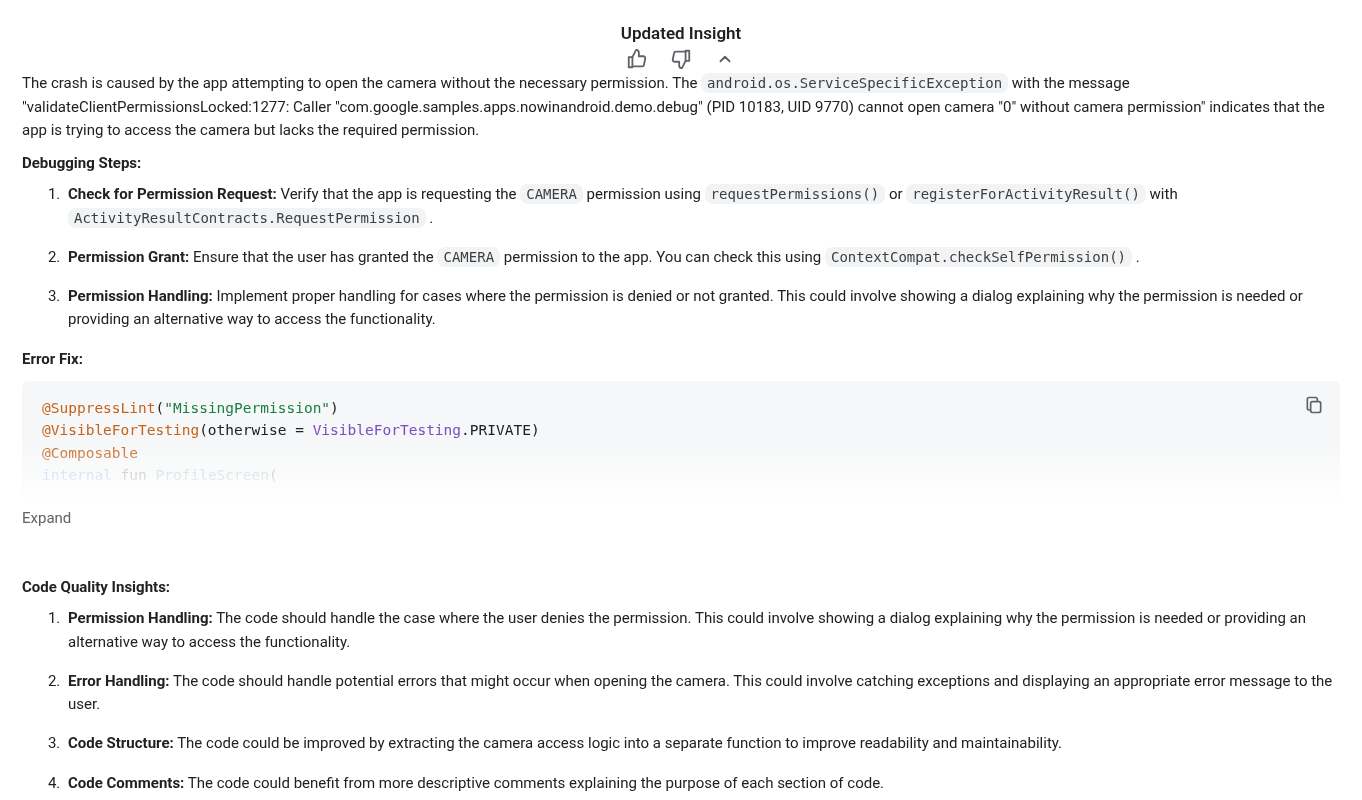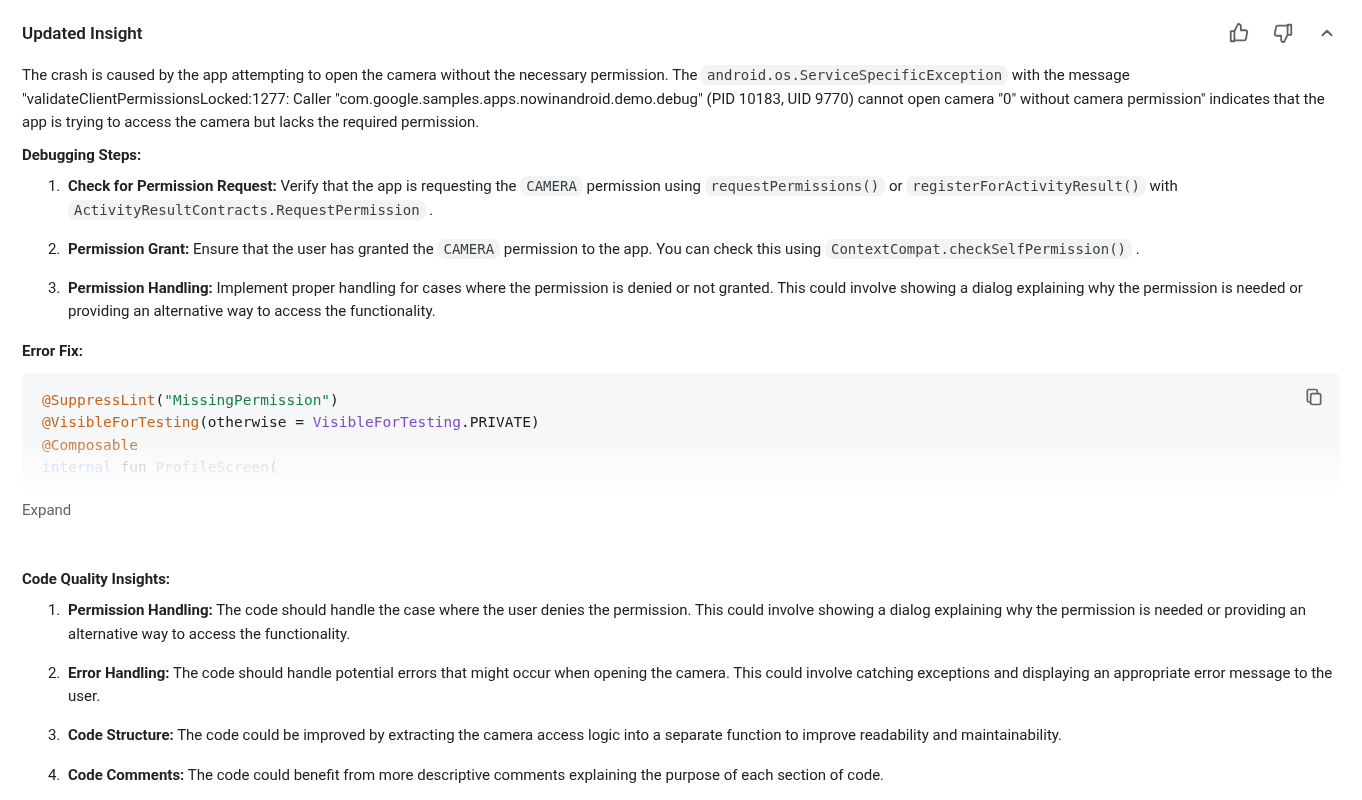--- a/index.html
+++ b/index.html
@@ -9,21 +9,21 @@
     font-family: -apple-system, BlinkMacSystemFont, "Segoe UI", Roboto, Helvetica, Arial, sans-serif;
     font-size: 15px;
     line-height: 1.55;
     color: #202124;
     background: #fff;
   }
   .header {
     display: flex;
     align-items: center;
     justify-content: space-between;
-    margin-bottom: 18px;
+    flex-direction: column;
   }
   .title {
     font-weight: 600;
     font-size: 17px;
     color: #202124;
   }
   .header-actions {
     display: flex;
     align-items: center;
     gap: 18px;

